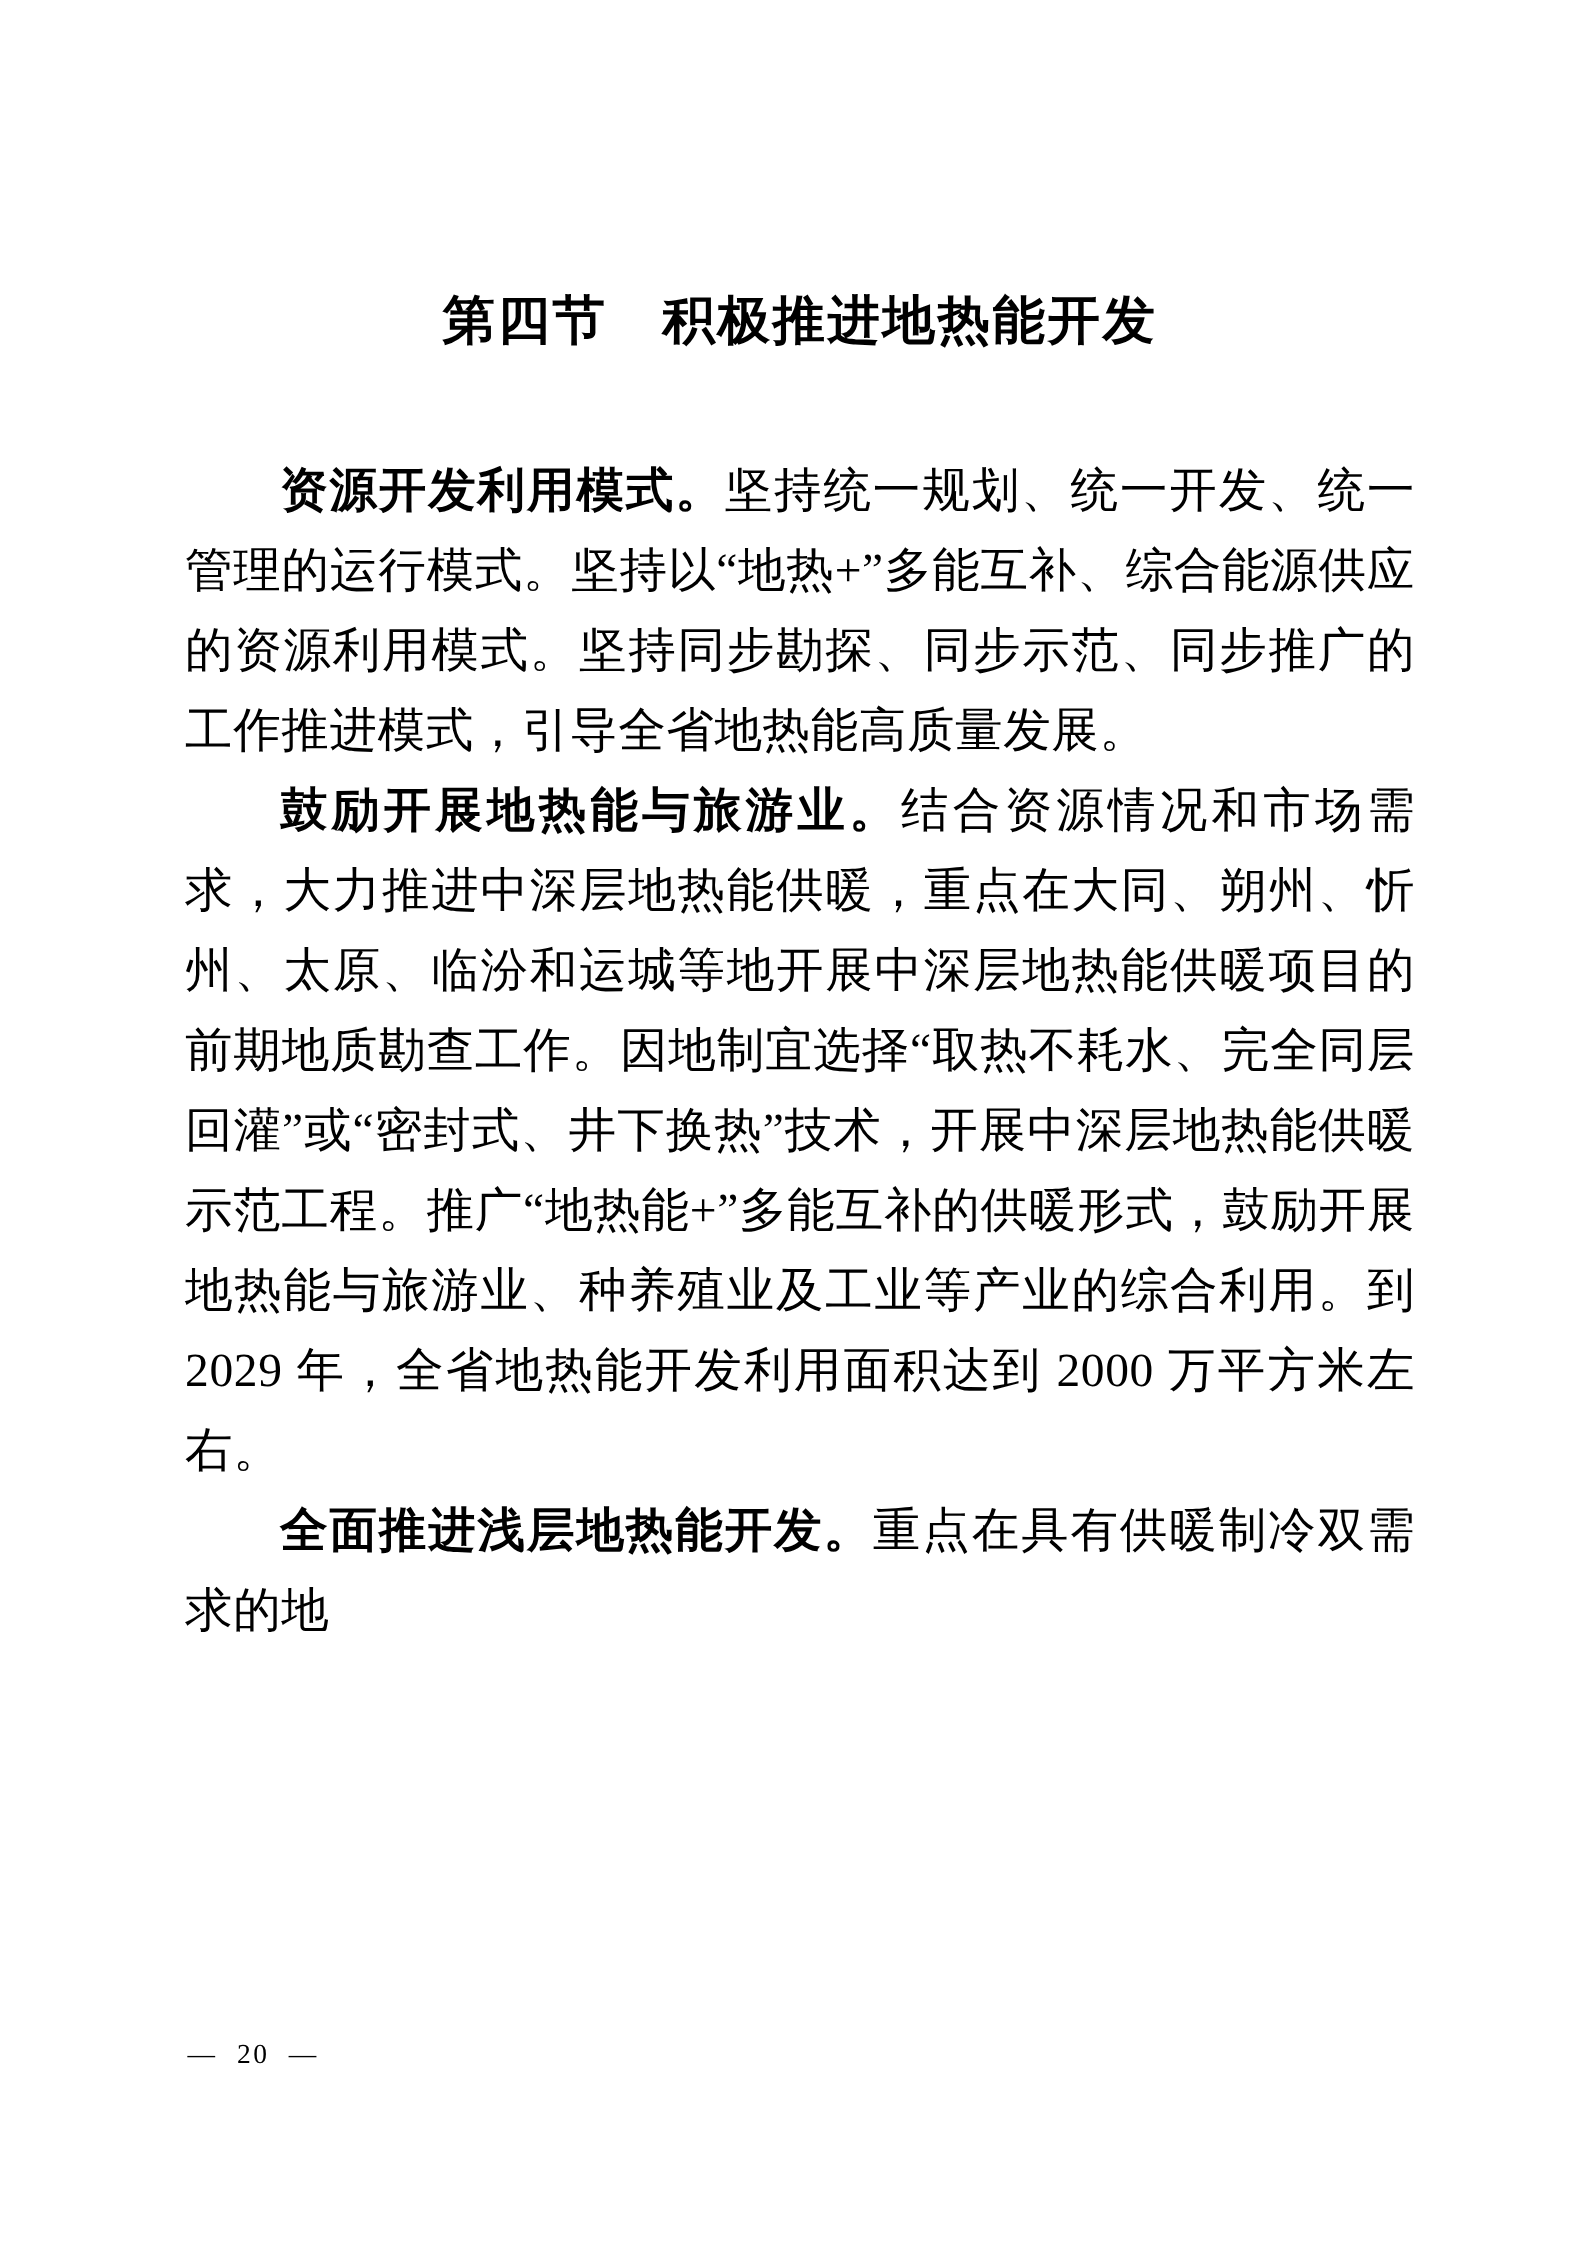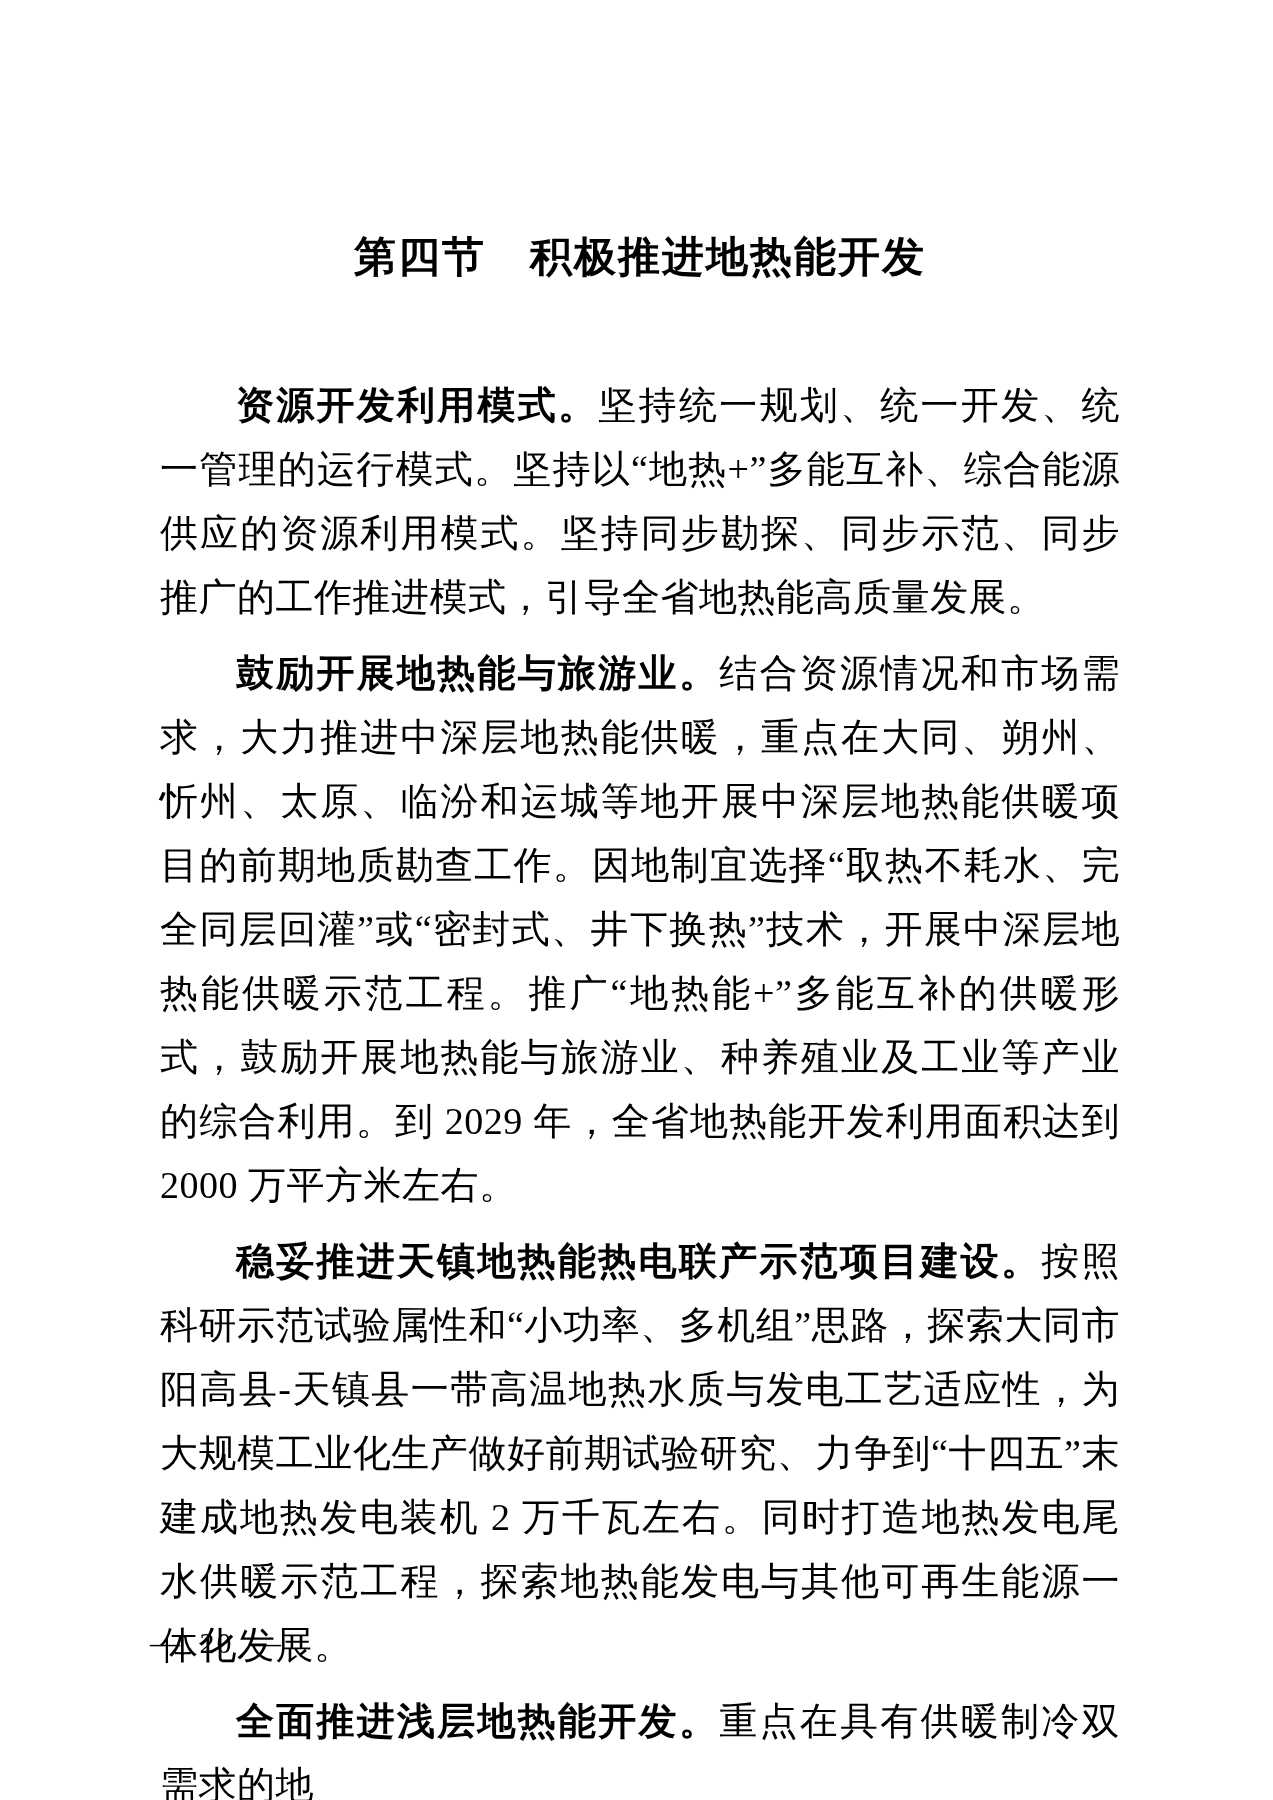--- a/index.html
+++ b/index.html
@@ -29,55 +29,54 @@
     font-weight: 700;
     letter-spacing: 2px;
   }
   .content {
     position: absolute;
     top: 361px;
     left: 148px;
     width: 984px;
   }
   .para {
-    margin: 12px;
+    margin: 0;
     font-size: 38px;
     line-height: 64px;
     text-align: justify;
     text-justify: inter-ideograph;
     text-indent: 2em;
     letter-spacing: 0.5px;
   }
   .lead {
     font-weight: 700;
   }
   .page-number {
     position: absolute;
     top: 1624px;
     left: 150px;
-    font-size: 30px;
+    font-size: 22px;
     line-height: 38px;
     letter-spacing: 2px;
     word-spacing: 8px;
   }
 </style>
 </head>
 <body>
 
 <div class="page">
 
   <h1 class="title">第四节　积极推进地热能开发</h1>
 
   <div class="content">
 
     <p class="para"><span class="lead">资源开发利用模式。</span><span>坚持统一规划、统一开发、统一管理的运行模式。坚持以“地热+”多能互补、综合能源供应的资源利用模式。坚持同步勘探、同步示范、同步推广的工作推进模式，引导全省地热能高质量发展。</span></p>
 
     <p class="para"><span class="lead">鼓励开展地热能与旅游业。</span><span>结合资源情况和市场需求，大力推进中深层地热能供暖，重点在大同、朔州、忻州、太原、临汾和运城等地开展中深层地热能供暖项目的前期地质勘查工作。因地制宜选择“取热不耗水、完全同层回灌”或“密封式、井下换热”技术，开展中深层地热能供暖示范工程。推广“地热能+”多能互补的供暖形式，鼓励开展地热能与旅游业、种养殖业及工业等产业的综合利用。到 2029 年，全省地热能开发利用面积达到 2000 万平方米左右。</span></p>
 
-    <p class="para"><span class="lead">稳妥推进天镇地热能热电联产示范项目建设。</span><span>按照科研示范试验属性和“小功率、多机组”思路，探索大同市阳高县-天镇县一带高温地热水质与发电工艺适应性，为大规模工业化生产做好前期试验研究、力争到“十四五”末建成地热发电装机 2 万千瓦左右。同时打造地热发电尾水供暖示范工程，探索地热能发电与其他可再生能源一体化发展。</span></p>
 
     <p class="para"><span class="lead">全面推进浅层地热能开发。</span><span>重点在具有供暖制冷双需求的地</span></p>
 
   </div>
 
   <div class="page-number">— 20 —</div>
 
 </div>
 
 </body></html>

